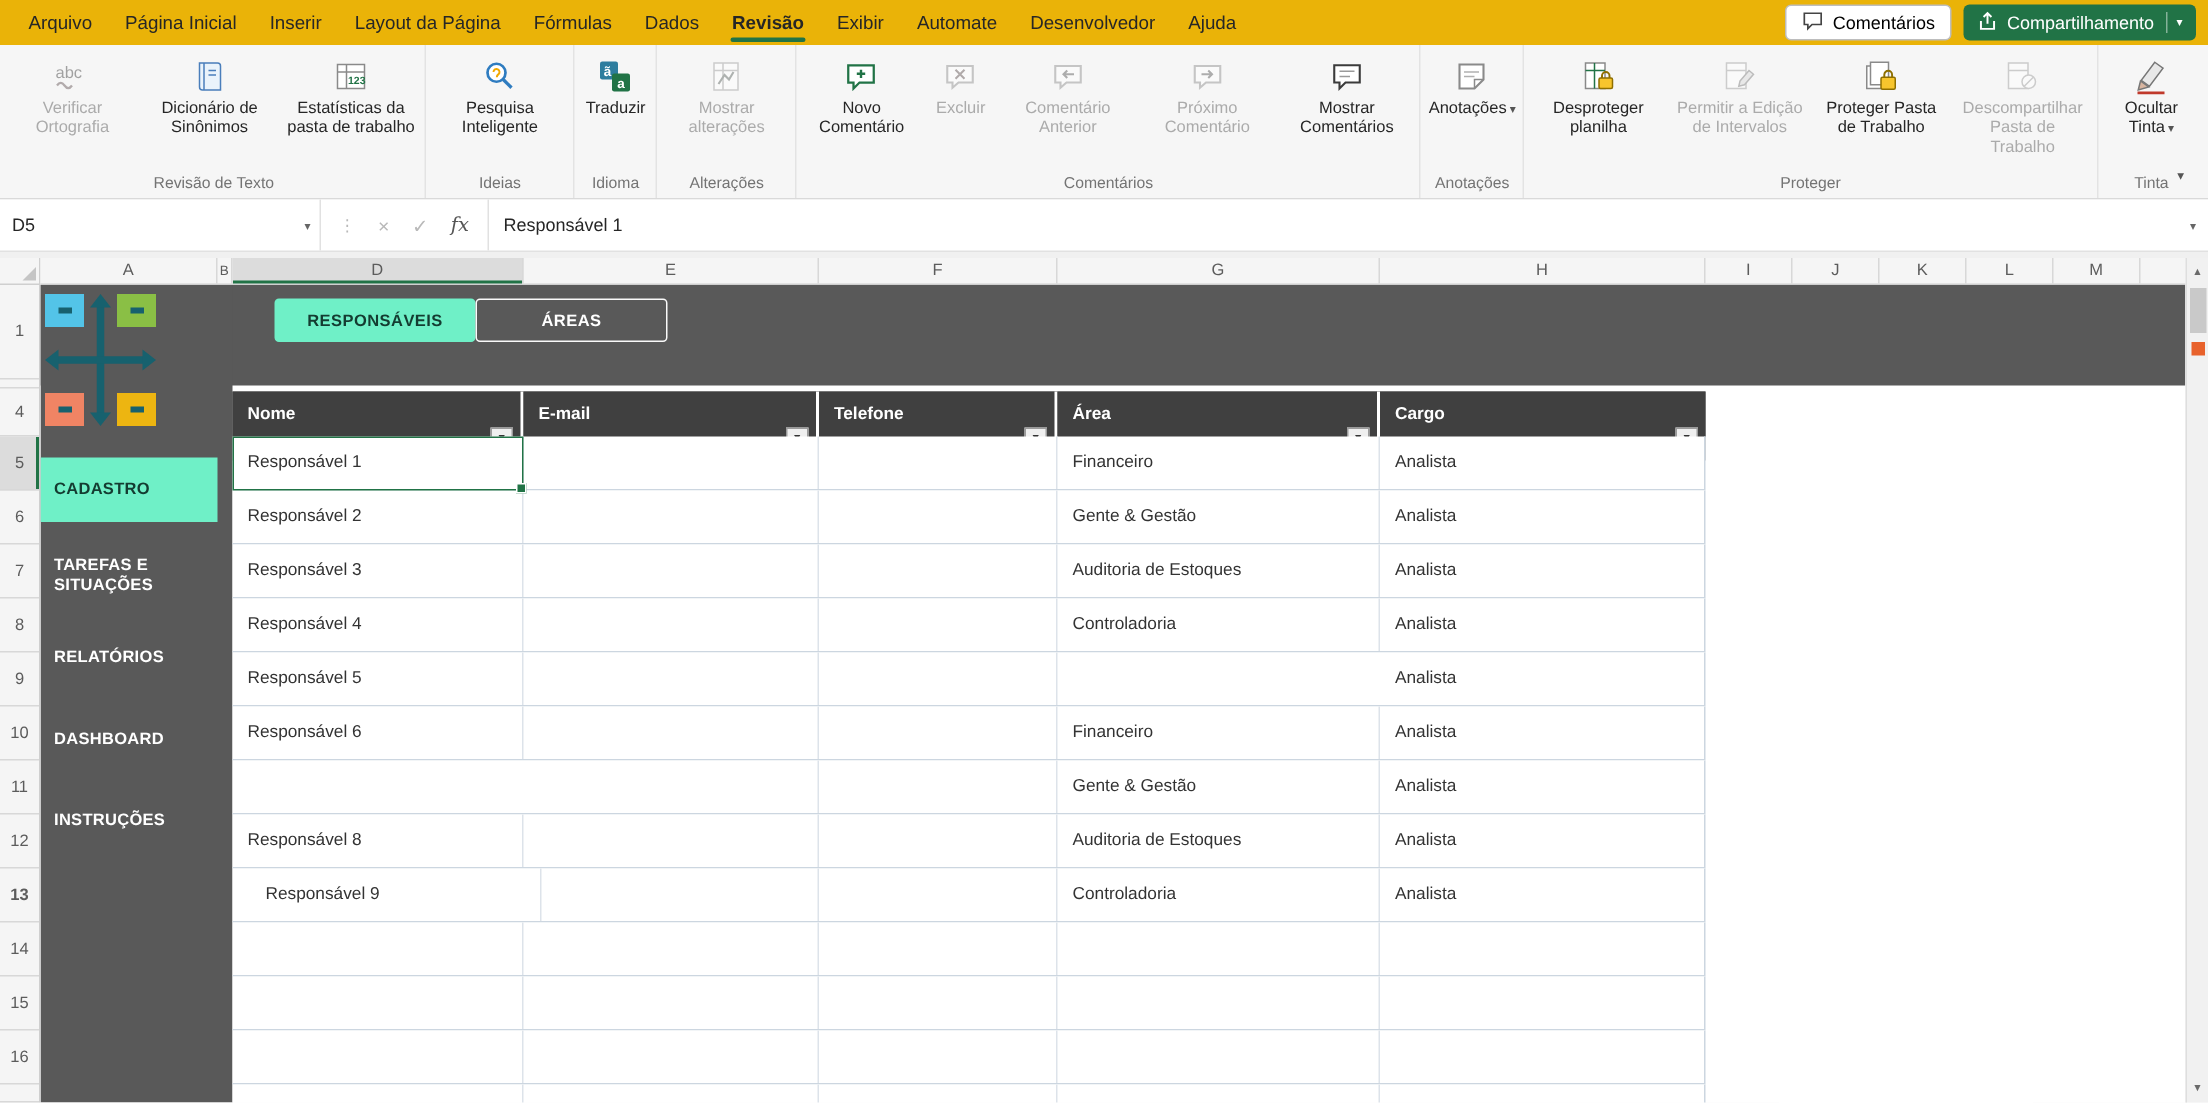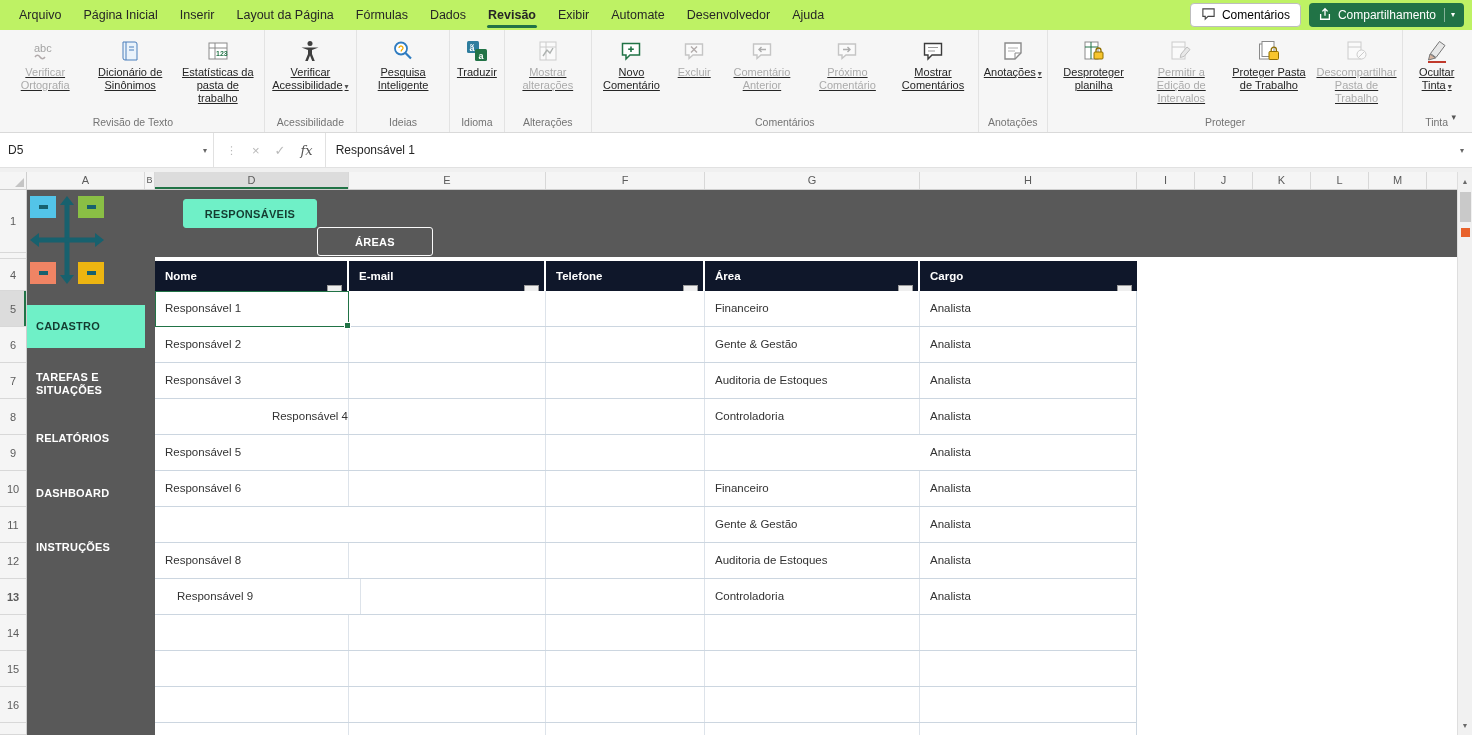--- a/index.html
+++ b/index.html
@@ -1,36 +1,36 @@
 <!DOCTYPE html>
 <html><head>
 <meta charset="utf-8">
 <style>
   *{margin:0;padding:0;box-sizing:border-box;}
   html,body{width:1472px;height:735px;overflow:hidden;}
   body{font-family:"Liberation Sans",sans-serif;background:#f0f0f0;color:#262626;}
   #app{position:absolute;left:0;top:0;width:1472px;height:735px;}
 
   
-  #menubar{position:absolute;left:0;top:0;width:100%;height:30px;background:#bef264;}
+  #menubar{position:absolute;left:0;top:0;width:100%;height:30px;background:#eab308;}
   #menu-items{display:flex;align-items:center;height:30px;padding-left:8px;}
   .menu-item{padding:0 11px;font-size:12.5px;line-height:30px;height:30px;white-space:nowrap;position:relative;color:#262626;}
   .menu-item.active{font-weight:700;}
   .menu-item.active::after{content:"";position:absolute;left:10px;right:10px;bottom:2px;height:3px;background:#217346;border-radius:2px;}
   #menubar-right{position:absolute;right:8px;top:3px;display:flex;gap:8px;align-items:center;}
   .btn-comments{display:flex;align-items:center;gap:6px;height:24px;padding:0 10px;background:#fff;border:1px solid #bdbdbd;border-radius:4px;font-size:12px;}
   .btn-share{display:flex;align-items:center;gap:6px;height:24px;padding:0 9px;background:#217346;border:none;border-radius:4px;color:#fff;font-size:12px;}
   .btn-share .vsep{width:1px;height:14px;background:rgba(255,255,255,.45);margin-left:2px;}
   .chev{font-size:8px;line-height:1;}
 
   
   #ribbon{position:absolute;left:0;top:30px;width:100%;height:103px;background:#f6f6f6;border-bottom:1px solid #d9d9d9;display:flex;align-items:stretch;padding:0 2px;overflow:hidden;}
   .rgroup{position:relative;display:flex;flex-direction:column;padding:3px 2px 0;}
   .rgroup:not(:first-child){border-left:1px solid #e3e3e3;}
-  .rgroup-buttons{flex:1;display:flex;align-items:flex-start;justify-content:center;text-decoration:underline;}
+  .rgroup-buttons{flex:1;display:flex;align-items:flex-start;justify-content:center;}
   .rgroup-label{height:17px;line-height:15px;text-align:center;font-size:10.5px;color:#747474;white-space:nowrap;padding:0 5px;}
   .rbtn{display:flex;flex-direction:column;align-items:center;padding:5px 3px 2px;border-radius:3px;min-width:50px;}
   .ricon{width:26px;height:26px;display:flex;align-items:center;justify-content:center;margin-bottom:2px;}
   .rlabel{font-size:11px;line-height:13px;text-align:center;color:#262626;max-width:98px;}
   .rbtn.disabled .rlabel{color:#ababab;}
   .rbtn.disabled .ricon{opacity:.45;filter:grayscale(.9);}
   .dd{font-size:8px;color:#555;margin-left:2px;}
   #collapse-ribbon{position:absolute;right:16px;top:112px;font-size:9px;color:#555;}
 
   
@@ -64,24 +64,24 @@
 
   
   .band{position:absolute;left:0;top:0;width:1430px;height:67px;background:#595959;}
   .sidebar{position:absolute;left:0;top:0;width:128px;height:545px;background:#595959;}
   .side-item{position:absolute;left:0;width:118px;color:#fff;font-size:11px;font-weight:700;display:flex;align-items:center;padding:0 6px 0 9px;letter-spacing:.2px;line-height:13px;}
   .side-item.active{background:#6ff0c7;color:#143c31;}
   #logo{position:absolute;left:3px;top:6px;width:74px;height:88px;}
   #viewtabs{position:absolute;left:156px;top:9px;display:flex;}
   .vtab{height:29px;display:flex;align-items:center;justify-content:center;font-size:11px;font-weight:700;letter-spacing:.3px;border-radius:3px;}
   .vtab.active{width:134px;background:#6ff0c7;color:#143c31;border:1px solid #6ff0c7;}
-  .vtab.inactive{width:116px;background:transparent;color:#fff;border:1px solid #fafafa;margin-top:28px;}
+  .vtab.inactive{width:128px;background:transparent;color:#fff;border:1px solid #fafafa;}
   #table{position:absolute;left:128px;top:71px;width:982px;height:474px;}
   .thead{position:absolute;left:0;top:0;width:982px;height:30px;background:#595959;}
-  .thcell{position:absolute;top:0;height:46px;background:#0f172a;color:#fff;font-size:11.5px;font-weight:700;line-height:30px;padding-left:10px;white-space:nowrap;overflow:hidden;}
+  .thcell{position:absolute;top:0;height:46px;background:#404040;color:#fff;font-size:11.5px;font-weight:700;line-height:30px;padding-left:10px;white-space:nowrap;overflow:hidden;}
   .thcell.sep{border-right:2px solid #fff;}
   .filterbtn{position:absolute;right:5px;bottom:7px;width:15px;height:15px;background:#efefef;border:1px solid #9b9b9b;font-size:7px;color:#333;display:flex;align-items:center;justify-content:center;line-height:1;}
   .trow{position:absolute;left:0;width:982px;height:36px;background:#fff;border-bottom:1px solid #ccd6e0;}
   .tcell{position:absolute;top:0;height:35px;line-height:35px;font-size:11.5px;color:#333;padding-left:10px;white-space:nowrap;overflow:hidden;border-right:1px solid #dde3ea;}
   .tcell.last{border-right:1px solid #ccd6e0;}
   #selection{position:absolute;left:128px;top:101px;width:194px;height:36px;border:1.5px solid #217346;pointer-events:none;}
   #selection::after{content:"";position:absolute;right:-3px;bottom:-3px;width:5px;height:5px;background:#217346;border:1px solid #fff;}
 </style>
 </head>
 <body>
@@ -160,34 +160,20 @@
             <div class="rlabel">Estatísticas da pasta de trabalho</div>
           </div>
         </div>
         <div class="rgroup-label">Revisão de Texto</div>
       </div>
       <div class="rgroup">
         <div class="rgroup-buttons">
           <div class="rbtn">
             <span class="ricon">
               <svg viewBox="0 0 24 24" width="24" height="24">
-                <circle cx="12" cy="4.5" r="2.5" fill="#3f3f3f"></circle>
-                <path d="M3.5 8.5 h17 l-6.5 2.5 v4 l2.8 7 h-2.6 l-2.2 -5.5 -2.2 5.5 h-2.6 l2.8 -7 v-4 z" fill="#3f3f3f"></path>
-              </svg>
-            </span>
-            <div class="rlabel">Verificar Acessibilidade<span class="dd">▾</span></div>
-          </div>
-        </div>
-        <div class="rgroup-label">Acessibilidade</div>
-      </div>
-      <div class="rgroup">
-        <div class="rgroup-buttons">
-          <div class="rbtn">
-            <span class="ricon">
-              <svg viewBox="0 0 24 24" width="24" height="24">
                 <circle cx="10" cy="9.5" r="6" fill="#fff" stroke="#2f7cc0" stroke-width="1.8"></circle>
                 <path d="M8 9 a2 2 0 1 1 3.2 1.6 c-.8 .6 -1 .9 -1 1.9" fill="none" stroke="#f2a900" stroke-width="1.3"></path>
                 <line x1="14.5" y1="14" x2="20" y2="19.5" stroke="#2f7cc0" stroke-width="2.2"></line>
               </svg>
             </span>
             <div class="rlabel">Pesquisa Inteligente</div>
           </div>
         </div>
         <div class="rgroup-label">Ideias</div>
       </div>
@@ -462,21 +448,21 @@
             <div class="tcell last" style="left: 765px; width: 217px;">Analista</div>
           </div>
           <div class="trow" style="top: 102px;">
             <div class="tcell" style="left: 0px; width: 194px;">Responsável 3</div>
             <div class="tcell" style="left: 194px; width: 197px;"></div>
             <div class="tcell" style="left: 391px; width: 159px;"></div>
             <div class="tcell" style="left: 550px; width: 215px;">Auditoria de Estoques</div>
             <div class="tcell last" style="left: 765px; width: 217px;">Analista</div>
           </div>
           <div class="trow" style="top: 138px;">
-            <div class="tcell" style="left: 0px; width: 194px; text-align: right;">Responsável 4</div>
+            <div class="tcell" style="left: 0px; width: 194px;">Responsável 4</div>
             <div class="tcell" style="left: 194px; width: 197px;"></div>
             <div class="tcell" style="left: 391px; width: 159px;"></div>
             <div class="tcell" style="left: 550px; width: 215px;">Controladoria</div>
             <div class="tcell last" style="left: 765px; width: 217px;">Analista</div>
           </div>
           <div class="trow" style="top: 174px;">
             <div class="tcell" style="left: 0px; width: 194px;">Responsável 5</div>
             <div class="tcell" style="left: 194px; width: 197px;"></div>
             <div class="tcell" style="left: 391px; width: 159px;"></div>
             <div class="tcell last" style="left: 765px; width: 217px;">Analista</div>

